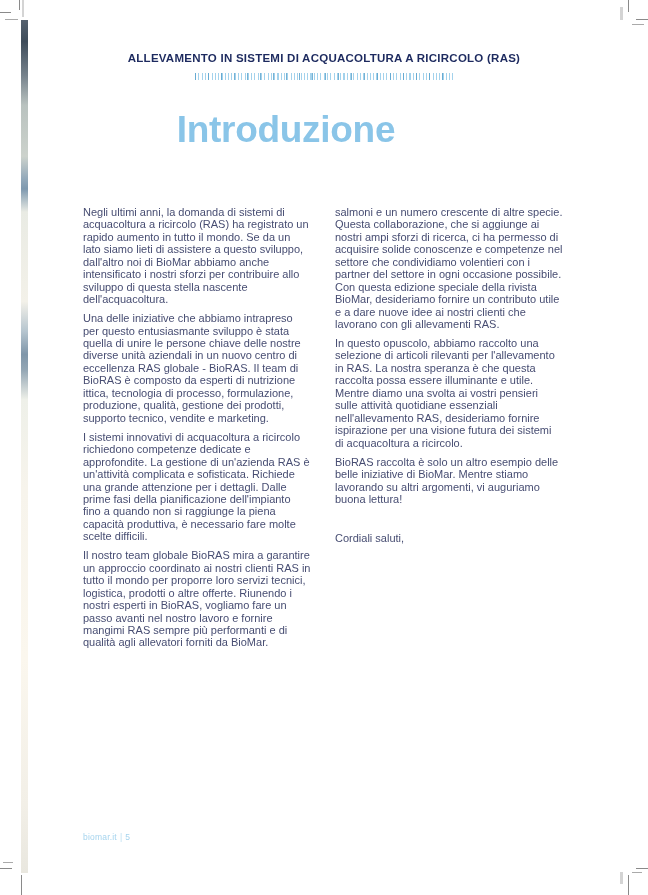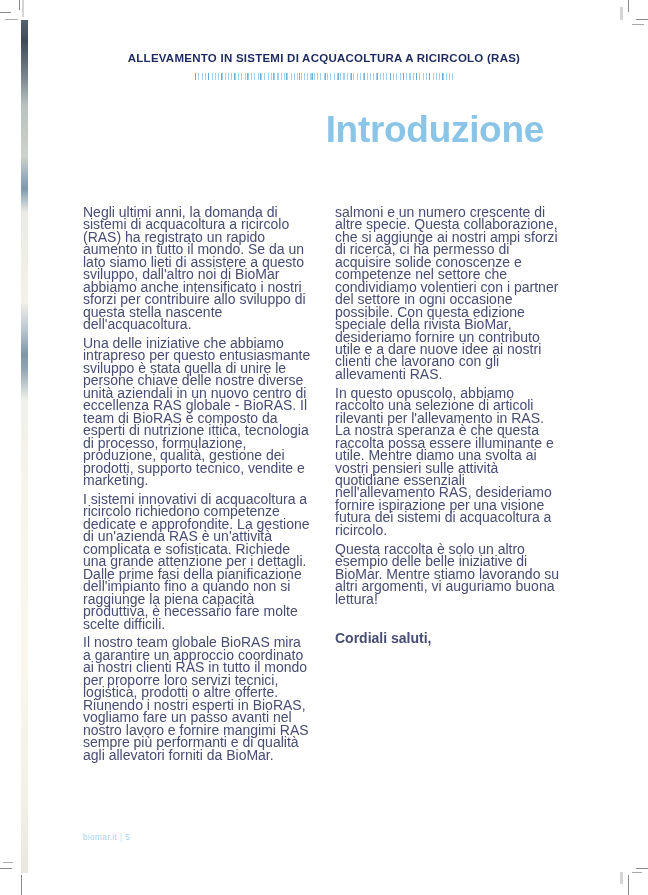--- a/index.html
+++ b/index.html
@@ -44,36 +44,36 @@
     font-size:11.5px;font-weight:bold;letter-spacing:.25px;
     color:var(--kicker-navy,#1d2a5f);
   }
   .ticks{
     position:absolute;top:73px;left:195px;width:260px;height:7px;
     background:
       repeating-linear-gradient(90deg, rgba(93,164,205,.85) 0 1px, transparent 1px 13px),
       repeating-linear-gradient(90deg, var(--tick-blue,#a3d2ec) 0 1.1px, transparent 1.1px 3.3px);
   }
   .title{
-    position:absolute;top:109px;left:4px;width:540px;margin:0;text-align:right;
+    position:absolute;top:109px;left:16px;width:540px;margin:0;text-align:center;
     font-size:37px;font-weight:bold;letter-spacing:-.3px;
     color:var(--title-blue,#8ac5e8);
   }
 
   
   .columns{
     position:absolute;top:206px;left:83px;width:480px;
     display:flex;gap:24px;
     color:var(--body-text,#474d72);
-    font-size:14px;line-height:12.45px;
+    font-size:11px;line-height:12.45px;
   }
   .col{width:228px;}
   .para{margin:0 0 6.5px 0;hyphens:auto;-webkit-hyphens:auto;}
   .signoff{margin:0;}
-  .signoff-salutation{margin-top:27px;font-weight:bold;}
+  .signoff-salutation{margin-top:27px;}
   .signoff-team{margin-top:9px;}
 
   
   .footer{
     position:absolute;top:832px;left:83px;width:480px;text-align:left;
     font-size:8.5px;letter-spacing:.2px;
     color:var(--footer-blue,#a6d4ee);
   }
   .footer .sep{margin:0 3px;color:#bfe0f2;}
 </style>
@@ -111,21 +111,21 @@
     <div class="col">
         <p class="para">Negli ultimi anni, la domanda di sistemi di acquacoltura a ricircolo (RAS) ha registrato un rapido aumento in tutto il mondo. Se da un lato siamo lieti di assistere a questo sviluppo, dall'altro noi di BioMar abbiamo anche intensificato i nostri sforzi per contribuire allo sviluppo di questa stella nascente dell'acquacoltura.</p>
         <p class="para">Una delle iniziative che abbiamo intrapreso per questo entusiasmante sviluppo è stata quella di unire le persone chiave delle nostre diverse unità aziendali in un nuovo centro di eccellenza RAS globale - BioRAS. Il team di BioRAS è composto da esperti di nutrizione ittica, tecnologia di processo, formulazione, produzione, qualità, gestione dei prodotti, supporto tecnico, vendite e marketing.</p>
         <p class="para">I sistemi innovativi di acquacoltura a ricircolo richiedono competenze dedicate e approfondite. La gestione di un'azienda RAS è un'attività complicata e sofisticata. Richiede una grande attenzione per i dettagli. Dalle prime fasi della pianificazione dell'impianto fino a quando non si raggiunge la piena capacità produttiva, è necessario fare molte scelte difficili.</p>
         <p class="para">Il nostro team globale BioRAS mira a garantire un approccio coordinato ai nostri clienti RAS in tutto il mondo per proporre loro servizi tecnici, logistica, prodotti o altre offerte. Riunendo i nostri esperti in BioRAS, vogliamo fare un passo avanti nel nostro lavoro e fornire mangimi RAS sempre più performanti e di qualità agli allevatori forniti da BioMar.</p>
       </div>
     <div class="col">
       <div>
           <p class="para">salmoni e un numero crescente di altre specie. Questa collaborazione, che si aggiunge ai nostri ampi sforzi di ricerca, ci ha permesso di acquisire solide conoscenze e competenze nel settore che condividiamo volentieri con i partner del settore in ogni occasione possibile. Con questa edizione speciale della rivista BioMar, desideriamo fornire un contributo utile e a dare nuove idee ai nostri clienti che lavorano con gli allevamenti RAS.</p>
           <p class="para">In questo opuscolo, abbiamo raccolto una selezione di articoli rilevanti per l'allevamento in RAS. La nostra speranza è che questa raccolta possa essere illuminante e utile. Mentre diamo una svolta ai vostri pensieri sulle attività quotidiane essenziali nell'allevamento RAS, desideriamo fornire ispirazione per una visione futura dei sistemi di acquacoltura a ricircolo.</p>
-          <p class="para">Questa raccolta è solo un altro esempio delle belle iniziative di BioMar. Mentre stiamo lavorando su altri argomenti, vi auguriamo buona lettura!</p>
+          <p class="para">BioRAS raccolta è solo un altro esempio delle belle iniziative di BioMar. Mentre stiamo lavorando su altri argomenti, vi auguriamo buona lettura!</p>
         </div>
       <p class="signoff signoff-salutation">Cordiali saluti,</p>
     </div>
   </div>
 
   <div class="footer">
     <span>biomar.it</span><span class="sep">|</span><span>5</span>
   </div>
 
 </div>

